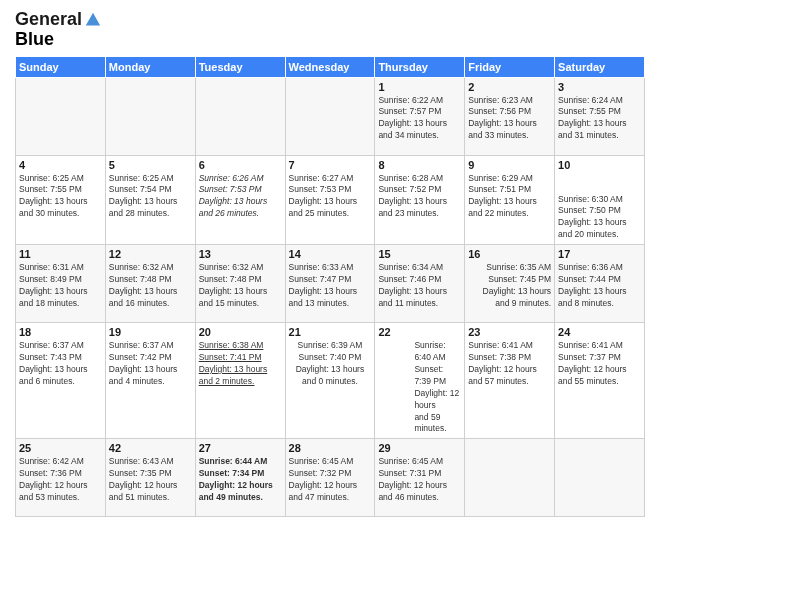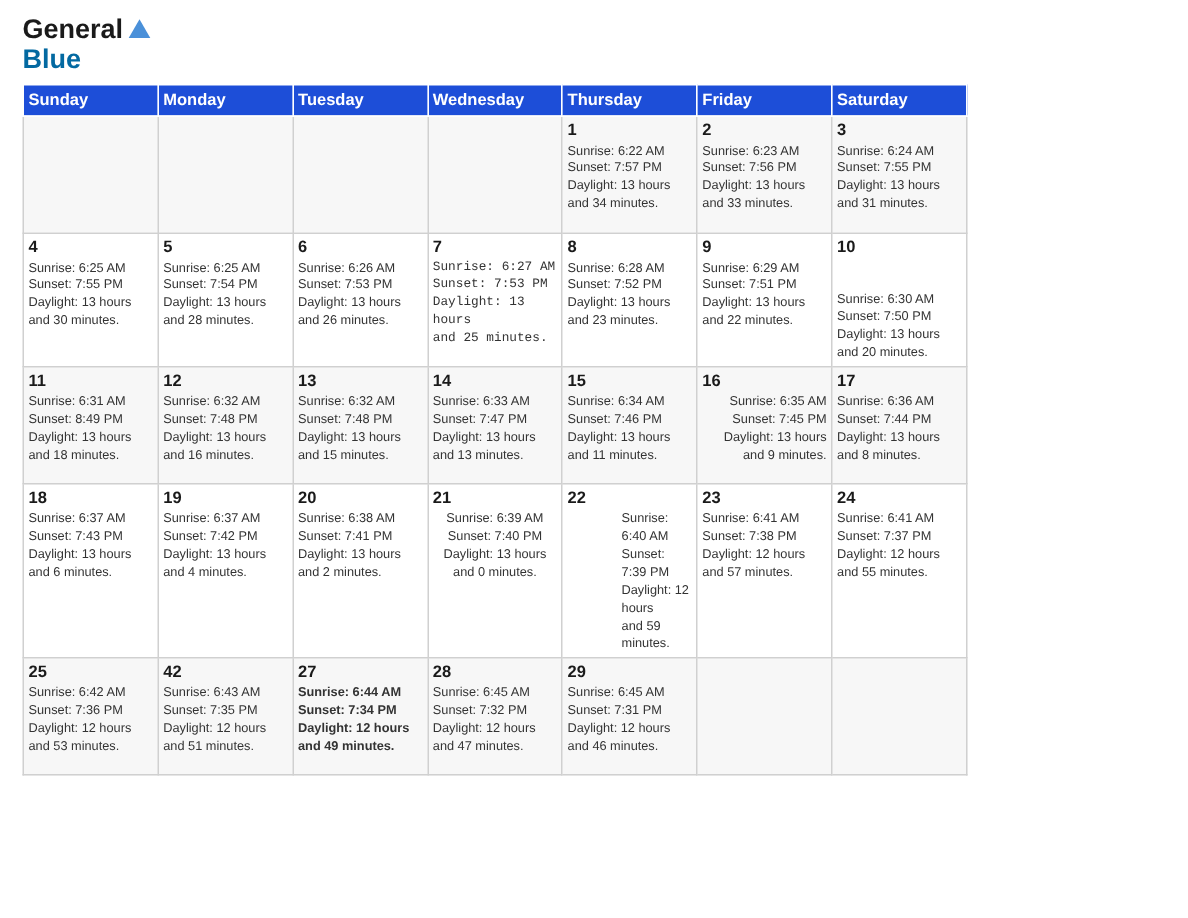--- a/index.html
+++ b/index.html
@@ -18,21 +18,21 @@
       display: flex;
       align-items: center;
       margin-bottom: 2px;
     }
     .logo-text {
       font-size: 18px;
       font-weight: bold;
       color: #1a1a1a;
       line-height: 1.1;
     }
-    .logo-text .blue { color: #0369a1; }
+    .logo-text .blue { color: #000000; }
     .logo-icon {
       width: 18px;
       height: 18px;
       margin-left: 2px;
     }
     .title-section {
       text-align: right;
       margin-bottom: 2px;
     }
     .month-year {
@@ -43,21 +43,21 @@
     .location {
       font-size: 15px;
       color: #1a1a1a;
     }
     table {
       width: 100%;
       border-collapse: collapse;
       table-layout: fixed;
     }
     thead th {
-      background-color: #1d4ed8;
+      background-color: #3b82f6;
       color: #fff;
       font-size: 11px;
       font-weight: bold;
       padding: 4px 3px;
       text-align: left;
       border: 1px solid #fff;
     }
     tbody td {
       vertical-align: top;
       font-size: 9px;
@@ -161,28 +161,28 @@
           </td>
           <td>
             <span class="day-num">5</span>
             <div class="day-info" style="white-space: pre-line;">Sunrise: 6:25 AM
 Sunset: 7:54 PM
 Daylight: 13 hours
 and 28 minutes.</div>
           </td>
           <td>
             <span class="day-num">6</span>
-            <div class="day-info" style="white-space: pre-line;">Sunrise: 6:26 AM
+            <div class="day-info" style="white-space: pre-line; font-style: italic;">Sunrise: 6:26 AM
 Sunset: 7:53 PM
 Daylight: 13 hours
 and 26 minutes.</div>
           </td>
           <td>
             <span class="day-num">7</span>
-            <div class="day-info" style="white-space: pre-line; font-family: Liberation Mono, monospace;">Sunrise: 6:27 AM
+            <div class="day-info" style="white-space: pre-line;">Sunrise: 6:27 AM
 Sunset: 7:53 PM
 Daylight: 13 hours
 and 25 minutes.</div>
           </td>
           <td>
             <span class="day-num">8</span>
             <div class="day-info" style="white-space: pre-line;">Sunrise: 6:28 AM
 Sunset: 7:52 PM
 Daylight: 13 hours
 and 23 minutes.</div>
@@ -263,21 +263,21 @@
           </td>
           <td>
             <span class="day-num">19</span>
             <div class="day-info" style="white-space: pre-line;">Sunrise: 6:37 AM
 Sunset: 7:42 PM
 Daylight: 13 hours
 and 4 minutes.</div>
           </td>
           <td>
             <span class="day-num">20</span>
-            <div class="day-info" style="white-space: pre-line;">Sunrise: 6:38 AM
+            <div class="day-info" style="white-space: pre-line; text-decoration: underline;">Sunrise: 6:38 AM
 Sunset: 7:41 PM
 Daylight: 13 hours
 and 2 minutes.</div>
           </td>
           <td>
             <span class="day-num">21</span>
             <div class="day-info" style="white-space: pre-line; text-align: center;">Sunrise: 6:39 AM
 Sunset: 7:40 PM
 Daylight: 13 hours
 and 0 minutes.</div>

